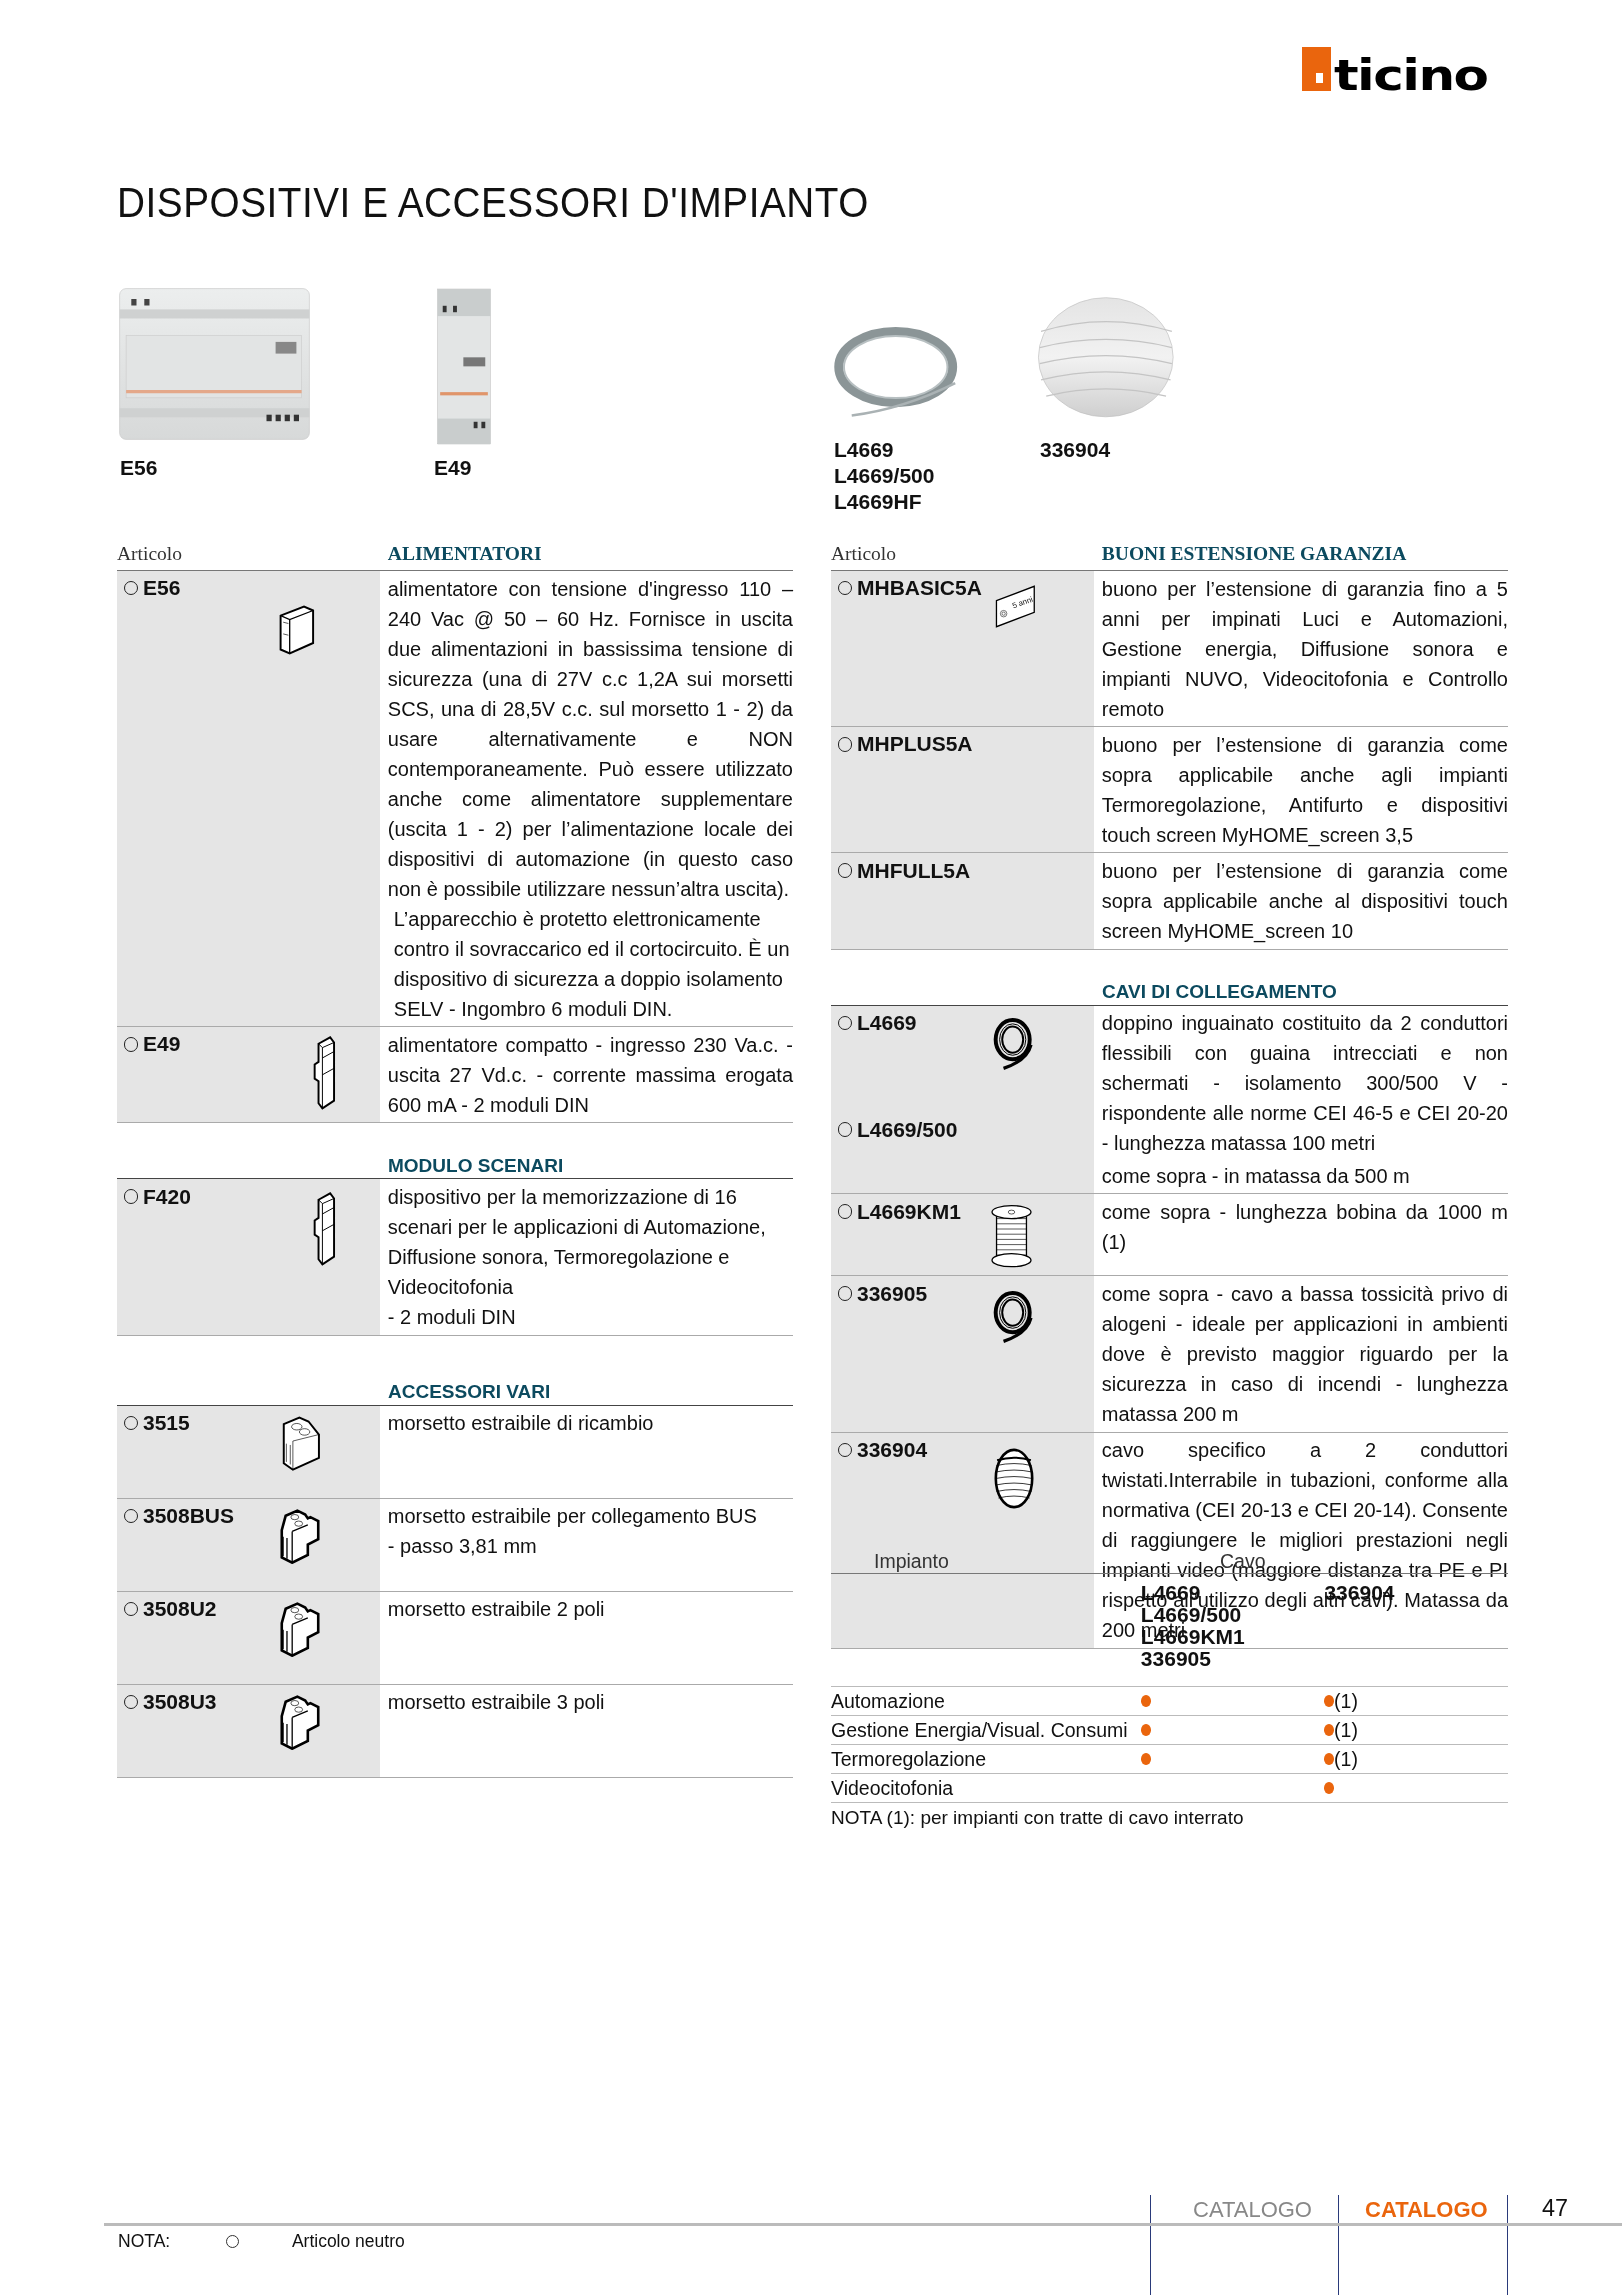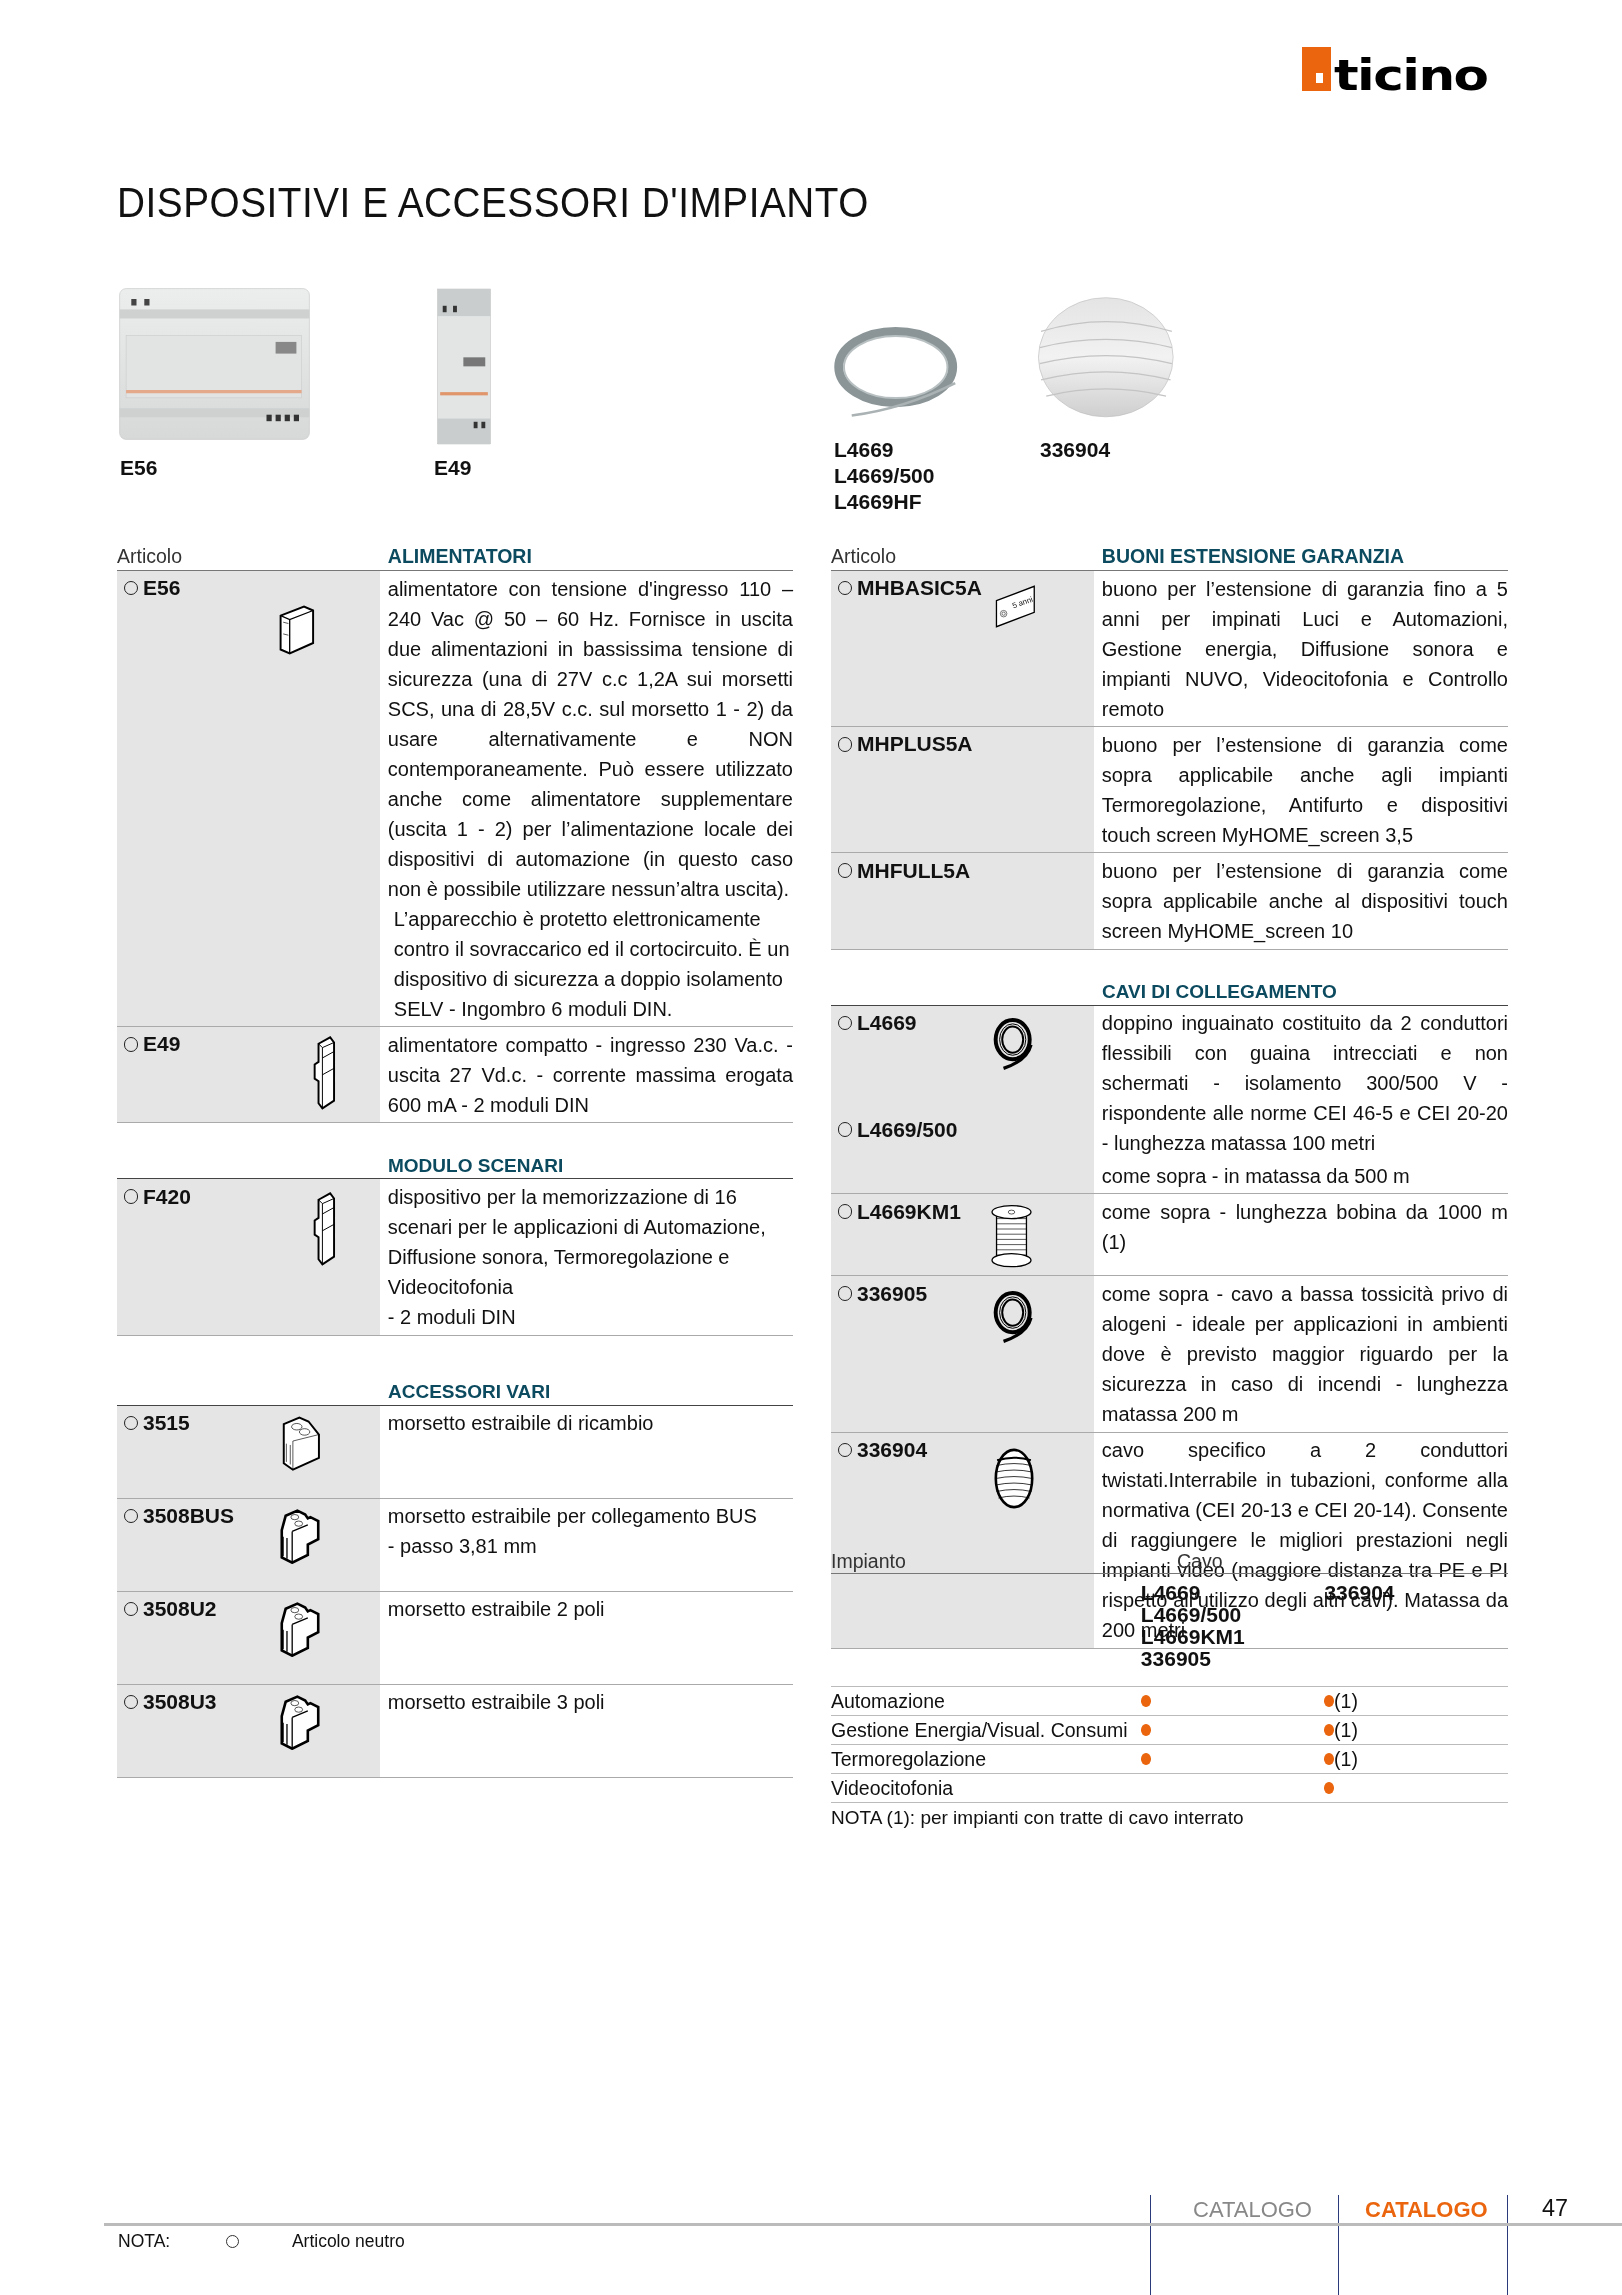--- a/index.html
+++ b/index.html
@@ -10,36 +10,36 @@
   .logo .b::after{content:"";position:absolute;left:14.3px;top:26px;width:6.5px;height:10.4px;background:#fff;}
   .logo .rest{font-size:43px;line-height:32.5px;color:#000;transform:scaleX(1.2);transform-origin:left bottom;}
   .page-title{position:absolute;left:117px;top:149px;font-size:43px;letter-spacing:0.6px;font-weight:normal;transform:scaleX(0.9);transform-origin:left top;}
 
   .photo{position:absolute;}
   .photo-label{position:absolute;font-weight:bold;font-size:21px;line-height:26px;white-space:pre-line;}
 
   .col{position:absolute;width:676px;}
   .col.left{left:117px;top:543px;}
   .col.right{left:831px;top:543px;width:677px;}
-  .hdr{display:flex;align-items:center;height:27px;border-bottom:1.9px solid #777;}
+  .hdr{display:flex;align-items:flex-start;height:27px;border-bottom:1.9px solid #777;font-family:Liberation Serif, serif;}
   .hdr .a{width:263px;font-size:19.5px;color:#333;}
   .hdr .t{font-size:19.5px;font-weight:bold;color:#0c4a5f;padding-left:7.8px;}
   .sec{height:29px;display:flex;align-items:flex-end;border-bottom:1.9px solid #444;margin-top:26px;}
   .sec .t{margin-left:271px;font-size:19px;font-weight:bold;color:#0c4a5f;padding-bottom:1.3px;}
   .row{display:flex;border-bottom:1.9px solid #aaa;}
   .row .code{width:263px;background:#e5e5e5;position:relative;min-height:39px;}
   .row .code .c{position:absolute;left:6.5px;top:5.2px;font-size:21px;font-weight:bold;display:flex;align-items:center;}
   .row .code .c .o{width:14.3px;height:14.3px;border:1.3px solid #222;border-radius:50%;margin-right:5.2px;box-sizing:border-box;}
   .row .code .ic{position:absolute;}
   .row .desc{flex:1;padding:2.6px 0 2.6px 7.8px;font-size:20px;line-height:30px;text-align:justify;transform-origin:left top;}
   .code .c2{position:absolute;left:6.5px;font-size:21px;font-weight:bold;display:flex;align-items:center;}
   .code .c2 .o{width:14.3px;height:14.3px;border:1.3px solid #222;border-radius:50%;margin-right:5.2px;box-sizing:border-box;}
 
   .compat{position:absolute;left:831px;top:1544px;width:677px;font-size:19.5px;}
-  .compat .h{display:flex;height:29px;align-items:flex-end;border-bottom:1.9px solid #777;color:#333;}
+  .compat .h{display:flex;height:29px;align-items:flex-end;border-bottom:1.9px solid #777;color:#333;padding-left:43px;}
   .compat .h .c1{width:346px;}
   .compat .cables{display:flex;height:112px;border-bottom:1.9px solid #bbb;}
   .compat .cables .c1{width:346px;}
   .compat .cables .g{width:205px;font-weight:bold;font-size:21px;line-height:22px;padding-top:7.8px;white-space:pre-line;}
   .compat .cr{display:flex;height:28px;align-items:center;border-bottom:1.9px solid #bbb;}
   .compat .cr .c1{width:346px;}
   .compat .cr .g{width:205px;display:flex;align-items:center;}
   .dot{width:9.7px;height:11.7px;border-radius:50%;background:#ea650d;display:inline-block;}
   .compat .note{font-size:19px;padding-top:3.9px;}
 

